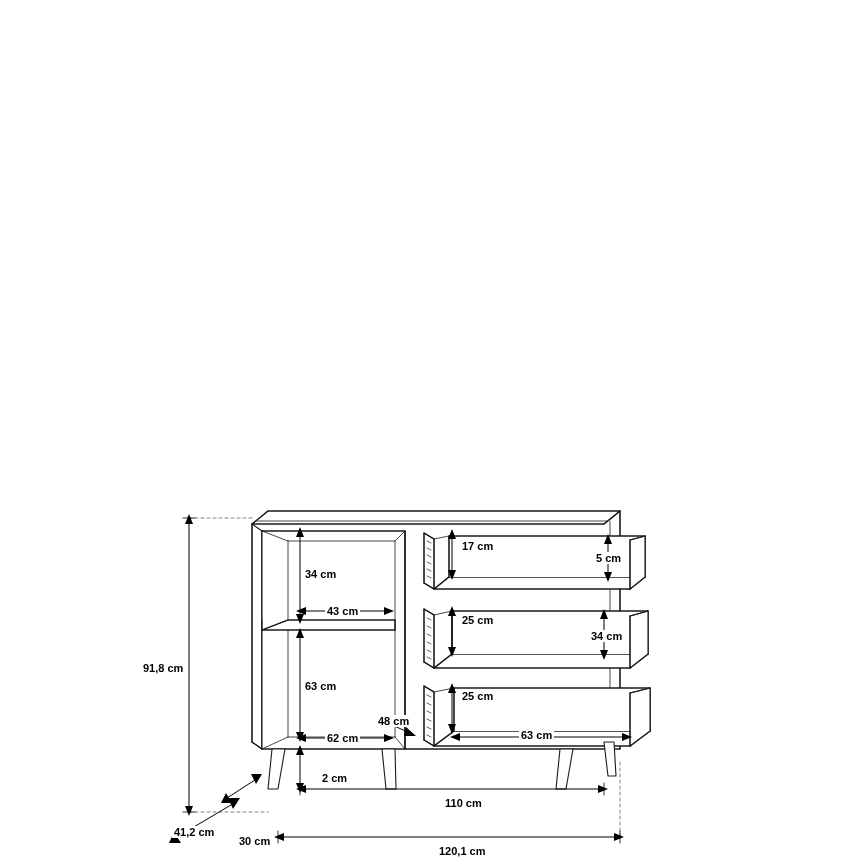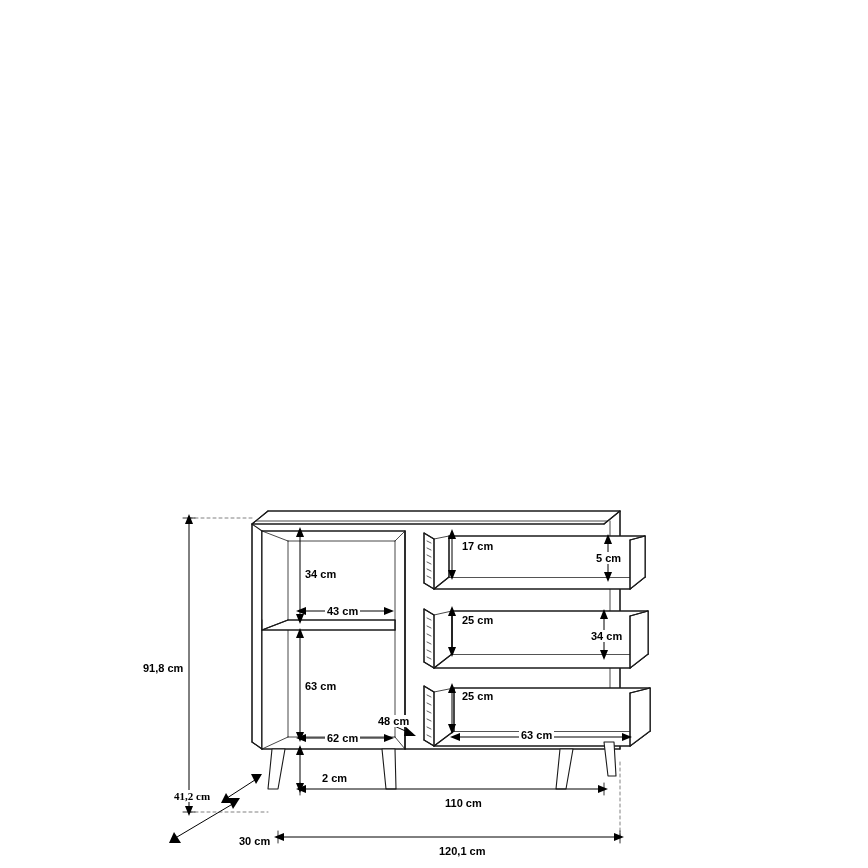--- a/index.html
+++ b/index.html
@@ -294,21 +294,21 @@
           <path d="M460 733 L450 737 L460 741" fill="#000000" stroke="none"></path>
           <path d="M622 733 L632 737 L622 741" fill="#000000" stroke="none"></path>
         </g>
 
       </g>
     </g>
   </svg>
 
   <div class="dim-label" style="left:141px; top:662px;">91,8 cm</div>
   <div class="dim-label" style="left:437px; top:845px;">120,1 cm</div>
-  <div class="dim-label" style="left:172px; top:790px;font-family:Liberation Serif, serif;">41,2 cm</div>
+  <div class="dim-label" style="left:172px; top:826px;">41,2 cm</div>
   <div class="dim-label" style="left:443px; top:797px;">110 cm</div>
   <div class="dim-label" style="left:237px; top:835px;">30 cm</div>
   <div class="dim-label" style="left:320px; top:772px;">2 cm</div>
   <div class="dim-label" style="left:303px; top:568px;">34 cm</div>
   <div class="dim-label" style="left:325px; top:605px;">43 cm</div>
   <div class="dim-label" style="left:303px; top:680px;">63 cm</div>
   <div class="dim-label" style="left:325px; top:732px;">62 cm</div>
   <div class="dim-label" style="left:376px; top:715px;">48 cm</div>
   <div class="dim-label" style="left:460px; top:540px;">17 cm</div>
   <div class="dim-label" style="left:594px; top:552px;">5 cm</div>

